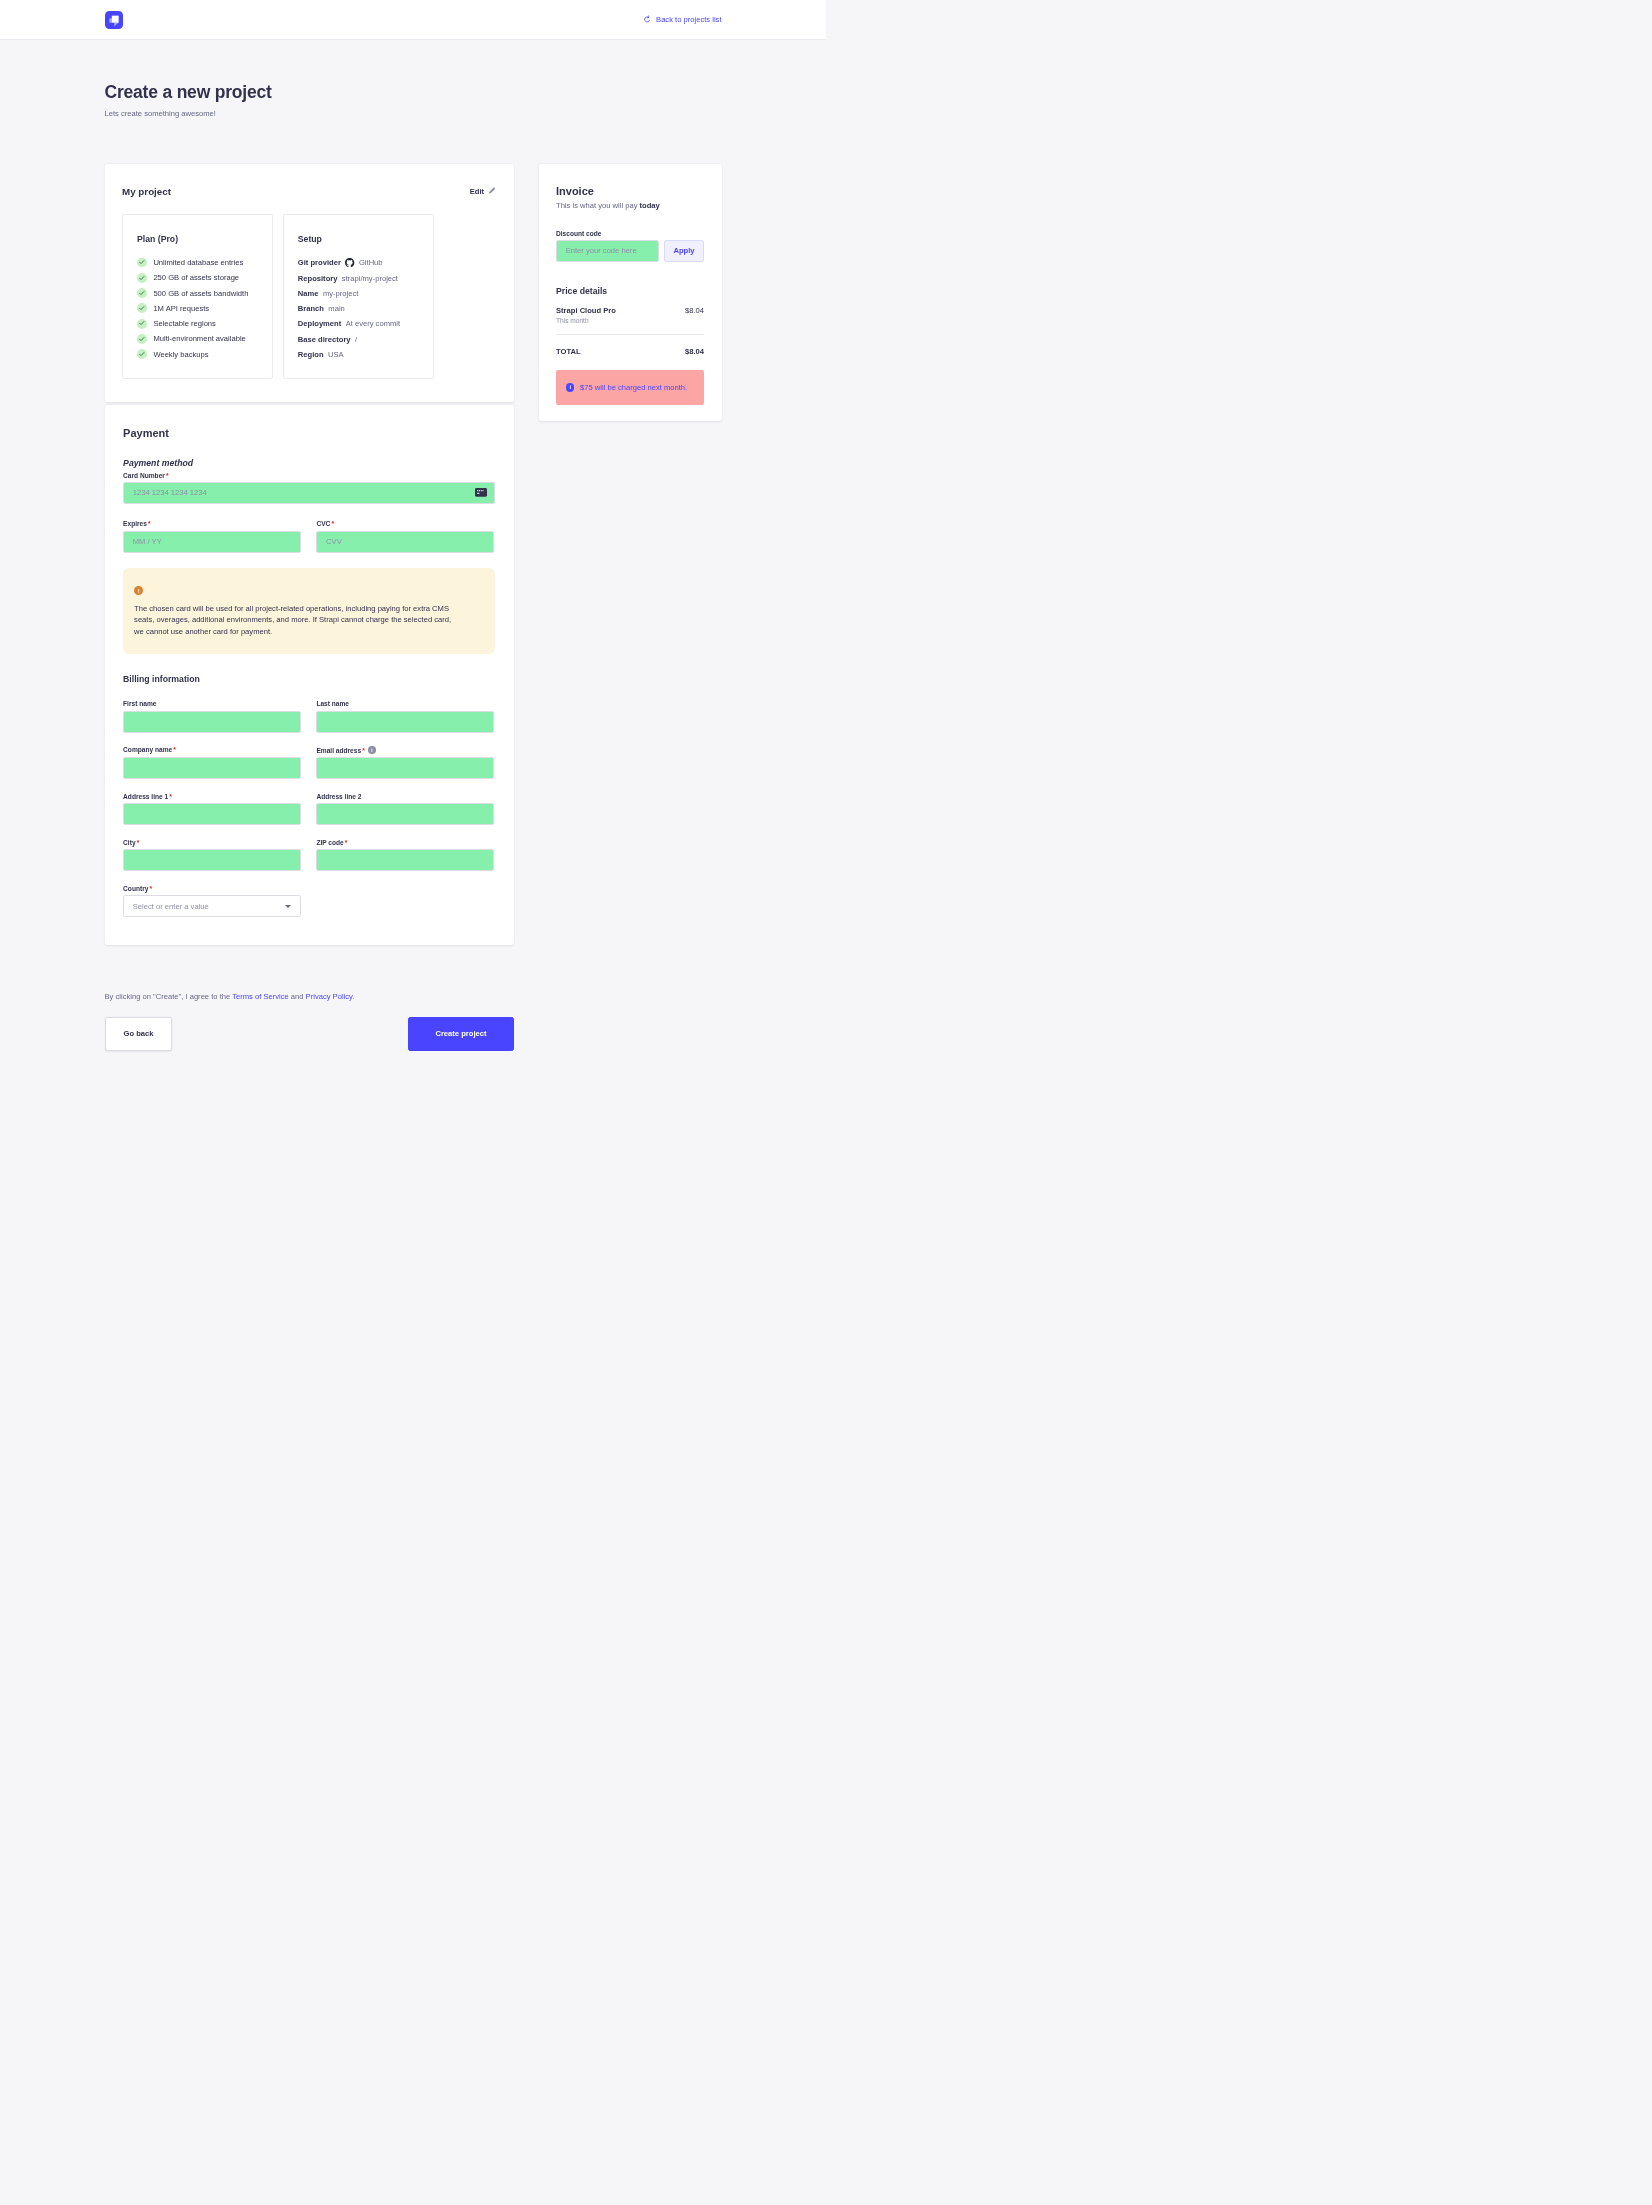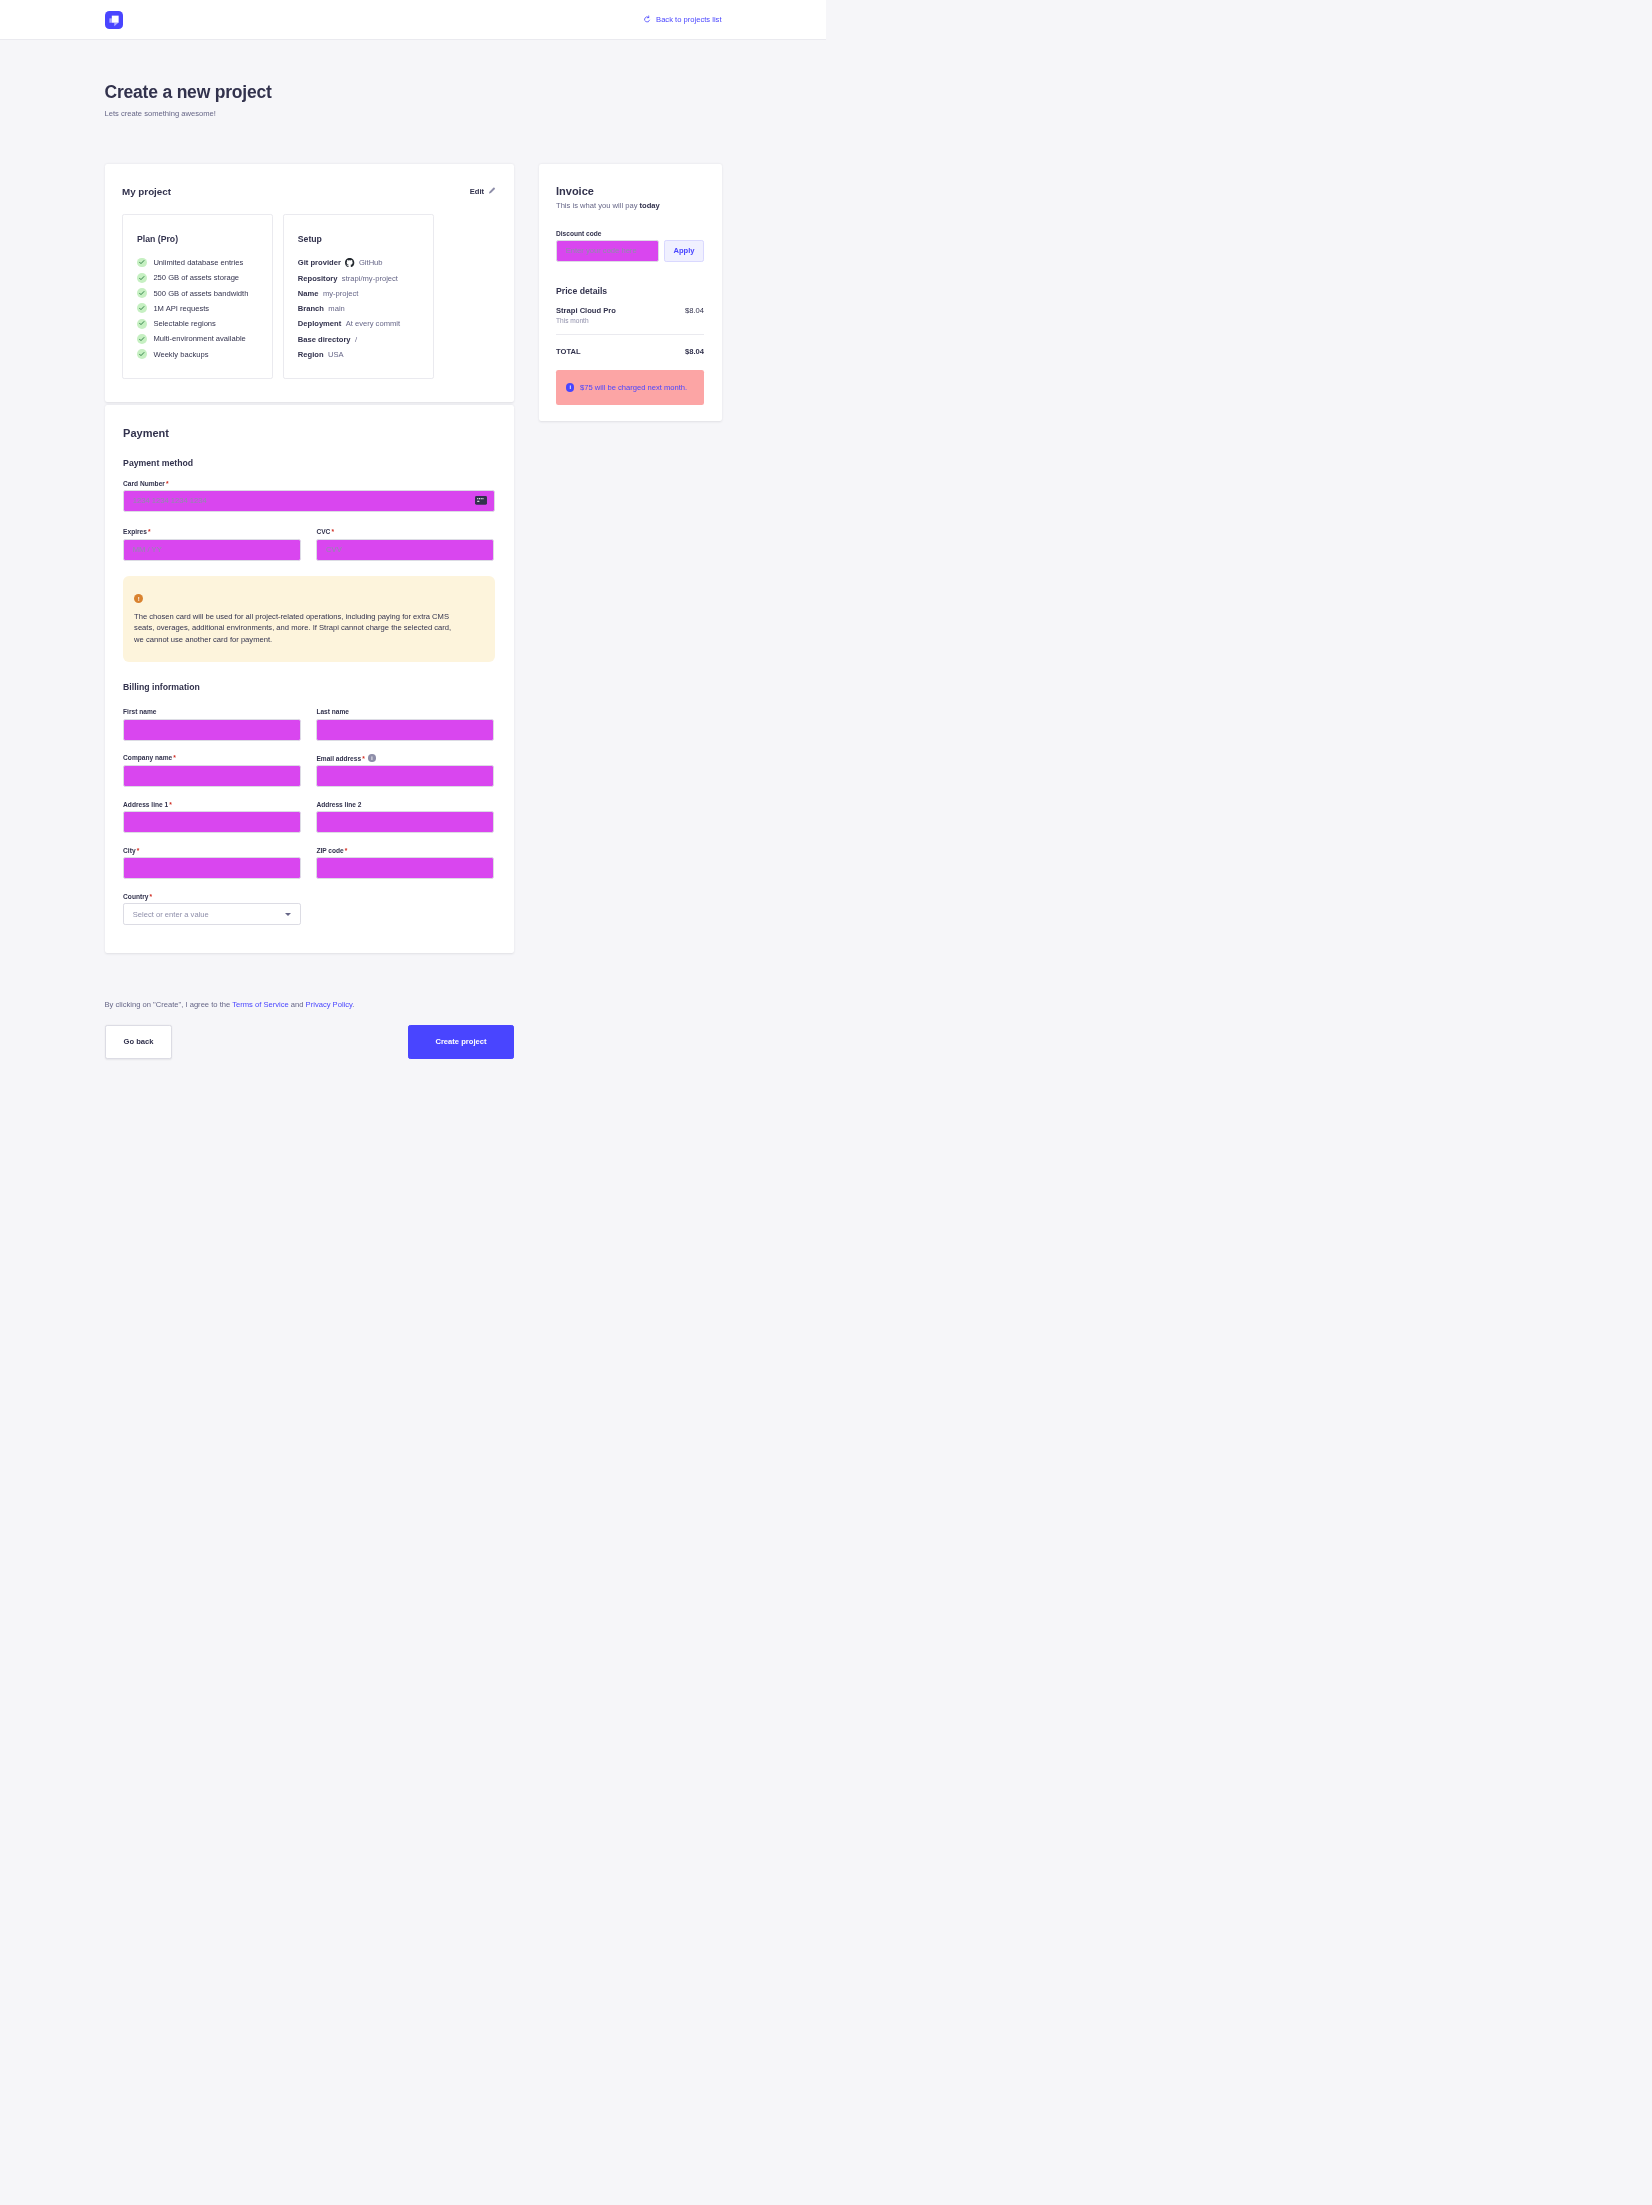--- a/index.html
+++ b/index.html
@@ -42,40 +42,40 @@
   .gh { width:9.3px; height:9.3px; flex:none; display:flex; }
 
   
   .invoice-card { padding:21px 17.5px 16.4px; }
   .invoice-sub { margin-top:4.4px; font-size:7.6px; color:#666687; }
   .invoice-sub b { color:#32324d; font-weight:600; }
   .discount { margin-top:19.7px; }
   .field-label { display:block; font-size:6.6px; font-weight:700; color:#32324d; margin-bottom:3.3px; }
   .req { color:#d02b20; margin-left:1.1px; font-weight:700; }
   .discount-row { display:flex; gap:5.5px; }
-  input.text { height:22px; border:0.5px solid #dcdce4; border-radius:2.2px; background:#d946ef; padding:0 8.7px; font-size:7.6px; color:#32324d; width:100%; font-family:"Liberation Sans",sans-serif; outline:none; }
+  input.text { height:22px; border:0.5px solid #dcdce4; border-radius:2.2px; background:#86efac; padding:0 8.7px; font-size:7.6px; color:#32324d; width:100%; font-family:"Liberation Sans",sans-serif; outline:none; }
   input.text::placeholder { color:#8e8ea9; opacity:1; }
   .apply-btn { flex:none; width:40px; height:22px; background:#f0f0ff; border:0.5px solid #d9d8ff; border-radius:2.2px; color:#4945ff; font-size:7.6px; font-weight:700; cursor:pointer; font-family:"Liberation Sans",sans-serif; }
   .price { margin-top:24px; }
   .price-title { font-size:8.7px; font-weight:700; color:#32324d; }
   .price-row { display:flex; justify-content:space-between; align-items:baseline; margin-top:9.8px; }
   .price-name { font-size:7.6px; font-weight:700; color:#32324d; }
   .price-amount { font-size:7.6px; color:#32324d; }
   .price-period { margin-top:2.2px; font-size:6.6px; color:#8e8ea9; }
   .divider { border:none; border-top:0.5px solid #eaeaef; margin-top:9.8px; }
   .total-row { display:flex; justify-content:space-between; margin-top:12px; font-size:7.6px; font-weight:700; color:#32324d; }
   .note-box { margin-top:14px; background:#fca5a5; border-radius:2.2px; padding:13px 9.8px; display:flex; align-items:center; gap:5.5px; }
   .note-text { font-size:7.6px; color:#4945ff; }
   .info-dot { width:8.7px; height:8.7px; border-radius:50%; background:#4945ff; color:#fff; font-size:5.5px; font-weight:700; display:flex; align-items:center; justify-content:center; flex:none; font-style:normal; }
   .info-dot.gray { background:#8e8ea9; width:7.6px; height:7.6px; font-size:4.9px; }
 
   
   .payment-card { padding:22px 18.6px 28px; }
   .payment-title { font-size:11px; font-weight:700; color:#32324d; margin-bottom:18.6px; }
-  .section-title { font-size:8.7px; font-weight:700; color:#32324d; margin-bottom:12px; }
+  .section-title { font-size:8.7px; font-weight:700; color:#32324d; margin-bottom:4px;font-style:italic; }
   .form-group { margin-bottom:16.4px; }
   .two-col { display:flex; gap:15.3px; }
   .two-col .col { width:178px; }
   .card-input-wrap { position:relative; }
   .card-input-wrap input { padding-right:28px; }
   .card-icon { position:absolute; right:7.6px; top:6.6px; display:flex; }
   .warning-box { background:#fdf4dc; border-radius:6px; padding:17px 11px; display:flex; gap:7.6px; margin-top:15.3px;flex-direction:column; }
   .warning-box .w-icon { width:9.3px; height:9.3px; border-radius:50%; background:#d9822f; color:#fff; font-size:6px; font-weight:700; display:flex; align-items:center; justify-content:center; flex:none; margin-top:1.1px; }
   .warning-text { font-size:7.6px; line-height:11.5px; color:#32324d; max-width:328px; }
   .billing-title { font-size:8.7px; font-weight:700; color:#32324d; margin:19.7px 0 16.4px; }

